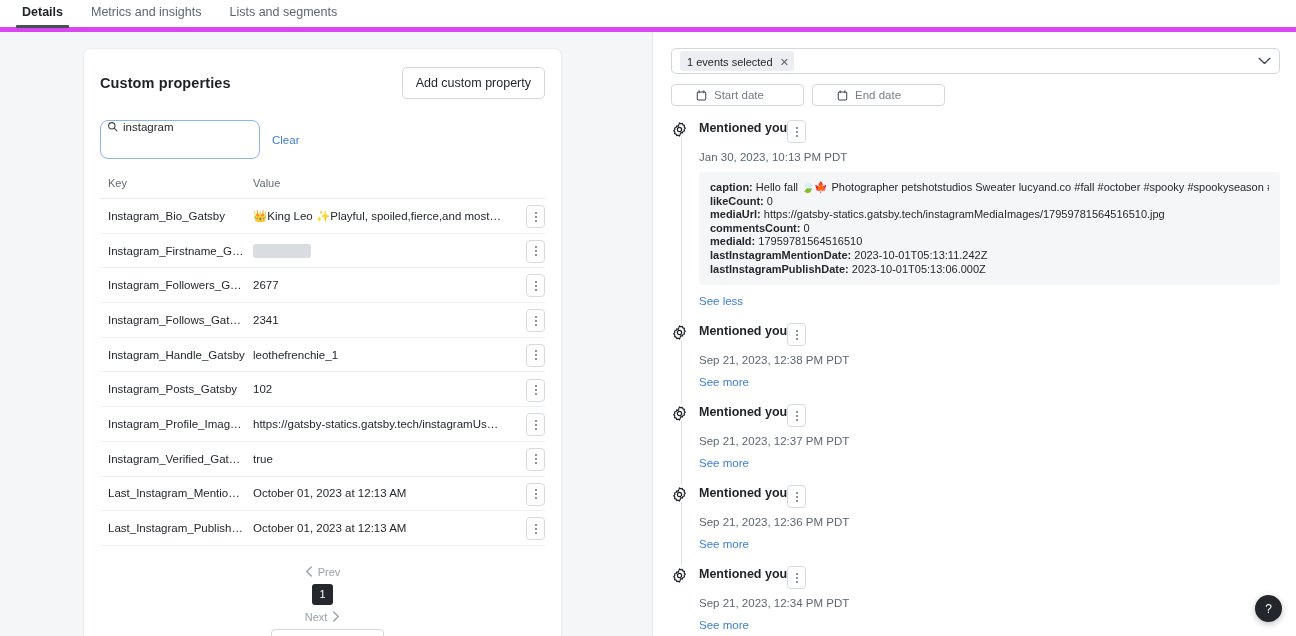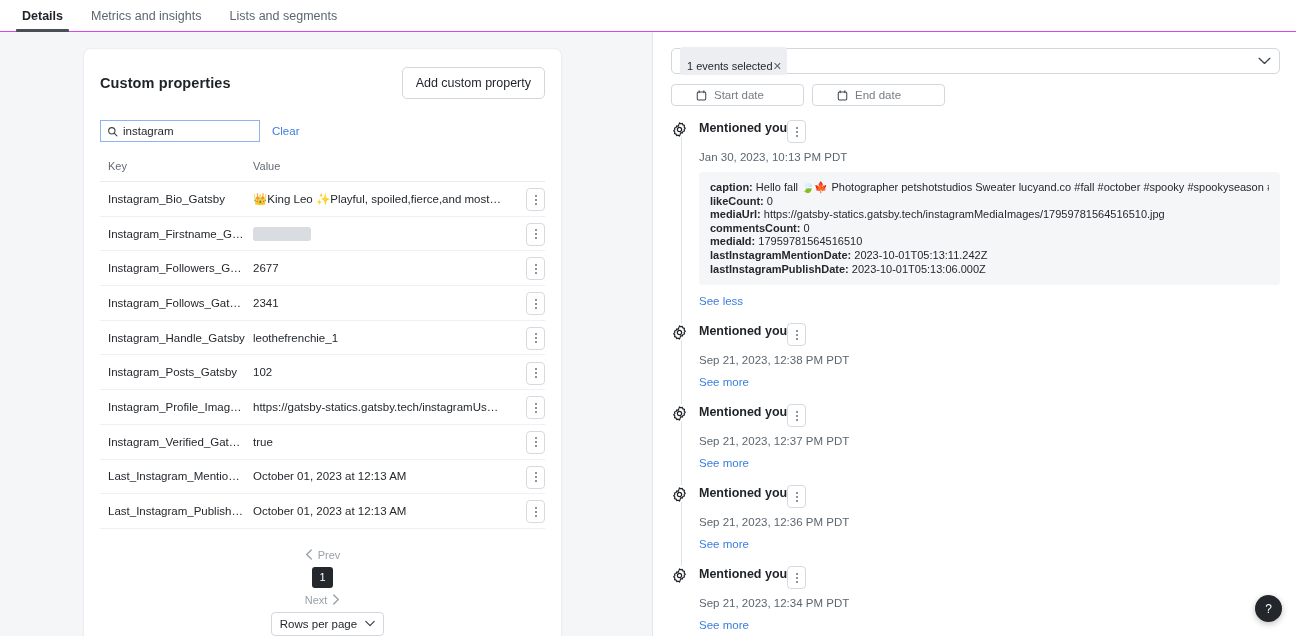--- a/index.html
+++ b/index.html
@@ -9,21 +9,21 @@
     background: #ffffff;
     color: #1f2328;
     overflow: hidden;
   }
   .app { width: 1296px; height: 636px; display: flex; flex-direction: column; background:#fff; }
 
   
   .tabbar {
     height: 15px; min-height: 32px;
     display: flex; align-items: flex-end;
-    border-bottom: 1px solid #d946ef;
+    border-bottom: 5px solid #d946ef;
     background: #fff;
     padding-left: 8px;
   }
   .tab {
     font-size: 12.5px;
     color: #5c6670;
     padding: 0 14px 9px 14px;
     cursor: pointer;
     position: relative;
     white-space: nowrap;
@@ -62,23 +62,23 @@
   .card-title { font-size: 14.5px; font-weight: 700; color: #1f2328; letter-spacing: .1px; }
   .btn-outline {
     border: 1px solid #d3d7dd; background: #fff; border-radius: 5px;
     font-size: 12.5px; color: #1f2328; padding: 8px 13px; cursor: pointer;
     font-family: inherit; white-space: nowrap;
   }
 
   
   .search-row { display: flex; align-items: center; gap: 12px; margin-top: 21px; }
   .search-wrap {
-    position: relative; width: 160px; height: 22px;
-    border: 1px solid #8cb4f0; border-radius: 0; background: #fff;
-    display: flex; align-items: center; padding: 0 6px;
+    position: relative; width: 160px; height: 39px;
+    border: 1px solid #8cb4f0; border-radius: 8px; background: #fff;
+    display: flex; align-items: flex-start; padding: 0 6px;
   }
   .search-wrap .ic { flex: 0 0 auto; display: flex; margin-right: 5px; }
   .search-input {
     border: 0; outline: none; font-size: 11.5px; font-family: inherit;
     color: #1f2328; width: 100%; background: transparent; padding: 0;
   }
   .link { color: #3b7ddd; font-size: 11.5px; cursor: pointer; }
 
   
   table.props { width: 100%; border-collapse: collapse; margin-top: 18px; }
@@ -122,21 +122,21 @@
   }
 
   
   .rpad { padding: 16px 16px 0 18px; }
   .multiselect {
     height: 26px; border: 1px solid #d3d7dd; border-radius: 5px; background: #fff;
     display: flex; align-items: center; padding: 0 8px; justify-content: space-between; cursor: pointer;
   }
   .chip {
     background: #eceef1; border-radius: 3px; font-size: 11px; color: #24282d;
-    padding: 13px 5px 3px 7px; display: inline-flex; align-items: center; 
+    padding: 5px 5px 3px 7px; display: inline-flex; align-items: center; gap: 7px;
   }
   .chip .x { color: #5c6670; font-size: 11px; cursor: pointer; line-height: 1; }
   .dates { display: flex; gap: 8px; margin-top: 10px; }
   .datefield {
     width: 133px; height: 22px; border: 1px solid #d3d7dd; border-radius: 4px;
     background: #fff; display: flex; align-items: center; gap: 7px; padding: 0 24px;
     font-size: 11.5px; color: #767d85; cursor: pointer;
   }
 
   

